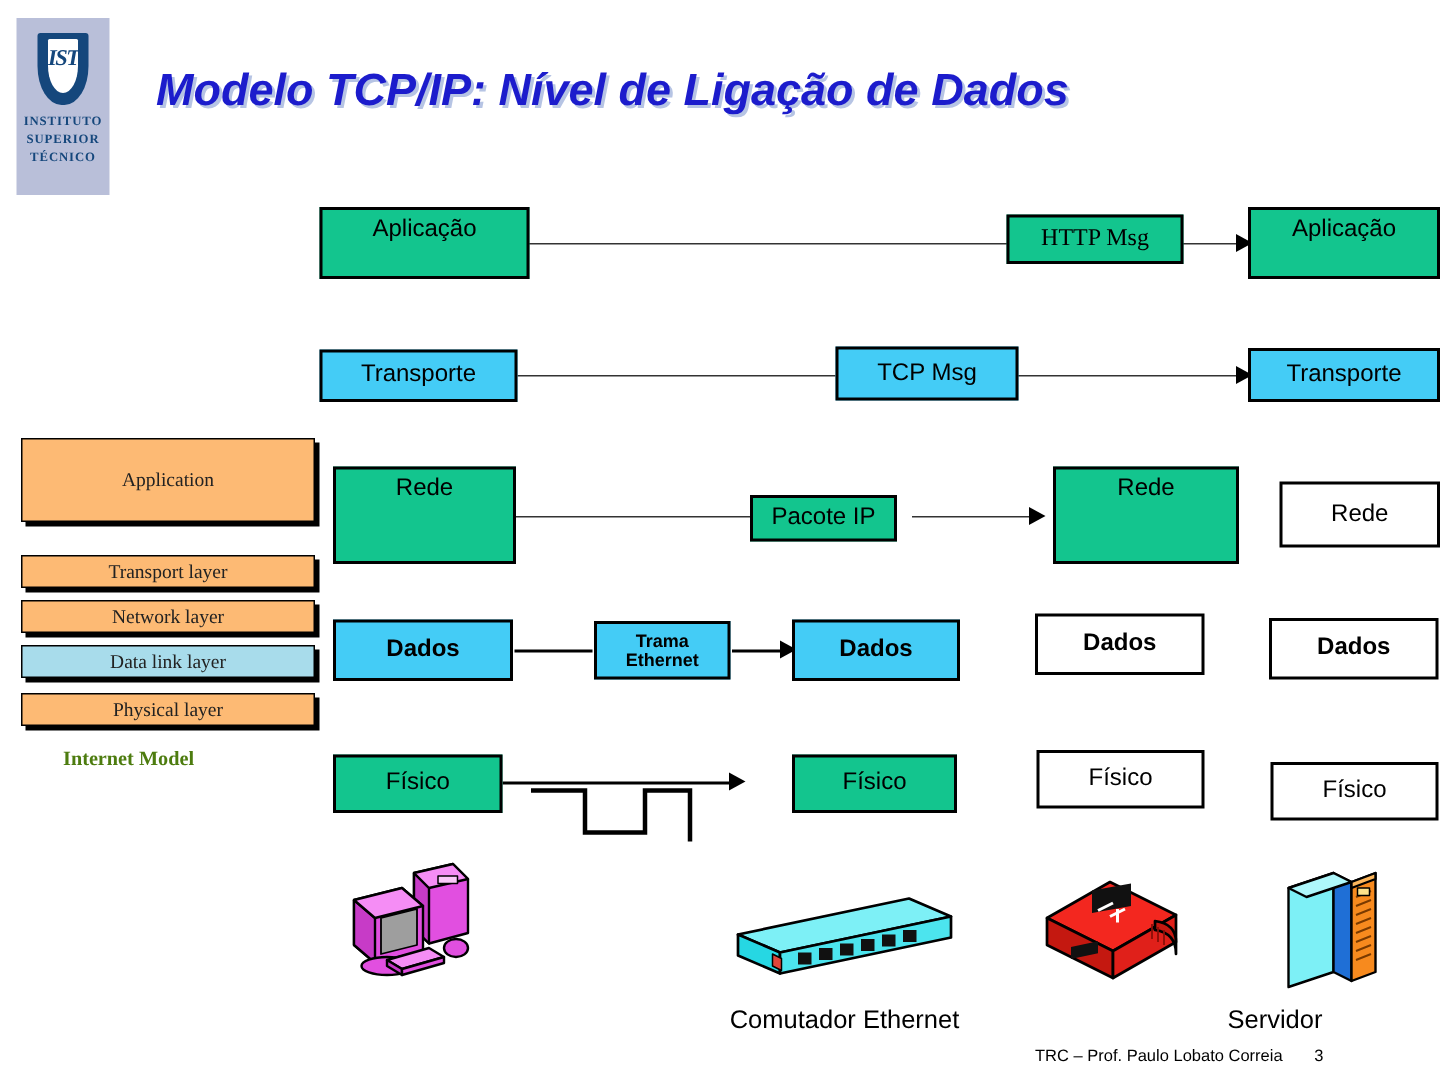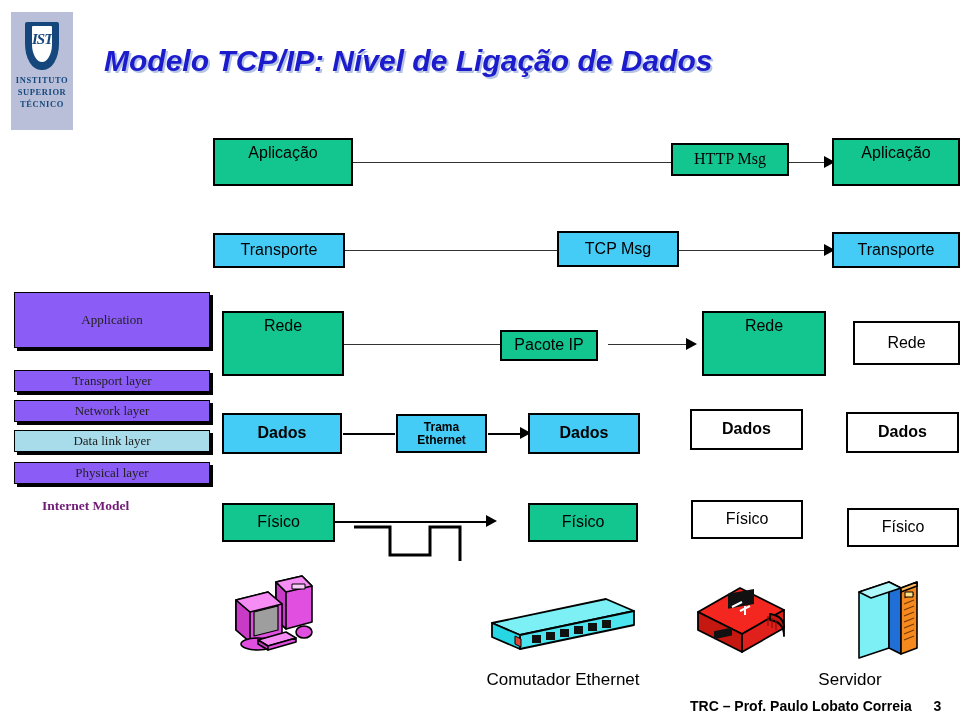--- a/index.html
+++ b/index.html
@@ -78,49 +78,49 @@
     position: absolute; width: 0; height: 0;
     border-top: 6px solid transparent;
     border-bottom: 6px solid transparent;
     border-left: 11px solid #000;
   }
 
   
   .layer {
     position: absolute;
     border: 1.5px solid #000;
-    background: #8b5cf6;
+    background: #fdba74;
     box-shadow: 3px 3px 0 #000;
     display: flex; align-items: center; justify-content: center;
     font-family: "Liberation Serif", serif;
     font-size: 13px; color: #222;
   }
   .layer.hl { background: #a8dceb; }
   #model-label {
     position: absolute; left: 42px; top: 498px; width: 160px;
     font-family: "Liberation Serif", serif;
-    font-weight: bold; font-size: 13.5px; color: #701a75;
+    font-weight: bold; font-size: 13.5px; color: #4d7c0f;
   }
 
   
   #square-wave { position: absolute; left: 352px; top: 521px; }
 
   
   .device { position: absolute; }
   .dev-label {
     position: absolute; text-align: center;
     font-size: 17px; color: #000;
     white-space: nowrap;
   }
   .dev-label.italic { font-style: italic; }
 
   
   #footer {
     position: absolute; left: 690px; top: 698px;
-    font-size: 14px; font-weight: bold; color: #000;
+    font-size: 11px; font-weight: normal; color: #000;
     white-space: nowrap;
   }
   #footer .pageno { margin-left: 18px; }
 </style>
 </head>
 <body>
 
 <div class="stage">
 
   <div id="slide-title">Modelo TCP/IP: Nível de Ligação de Dados</div>

